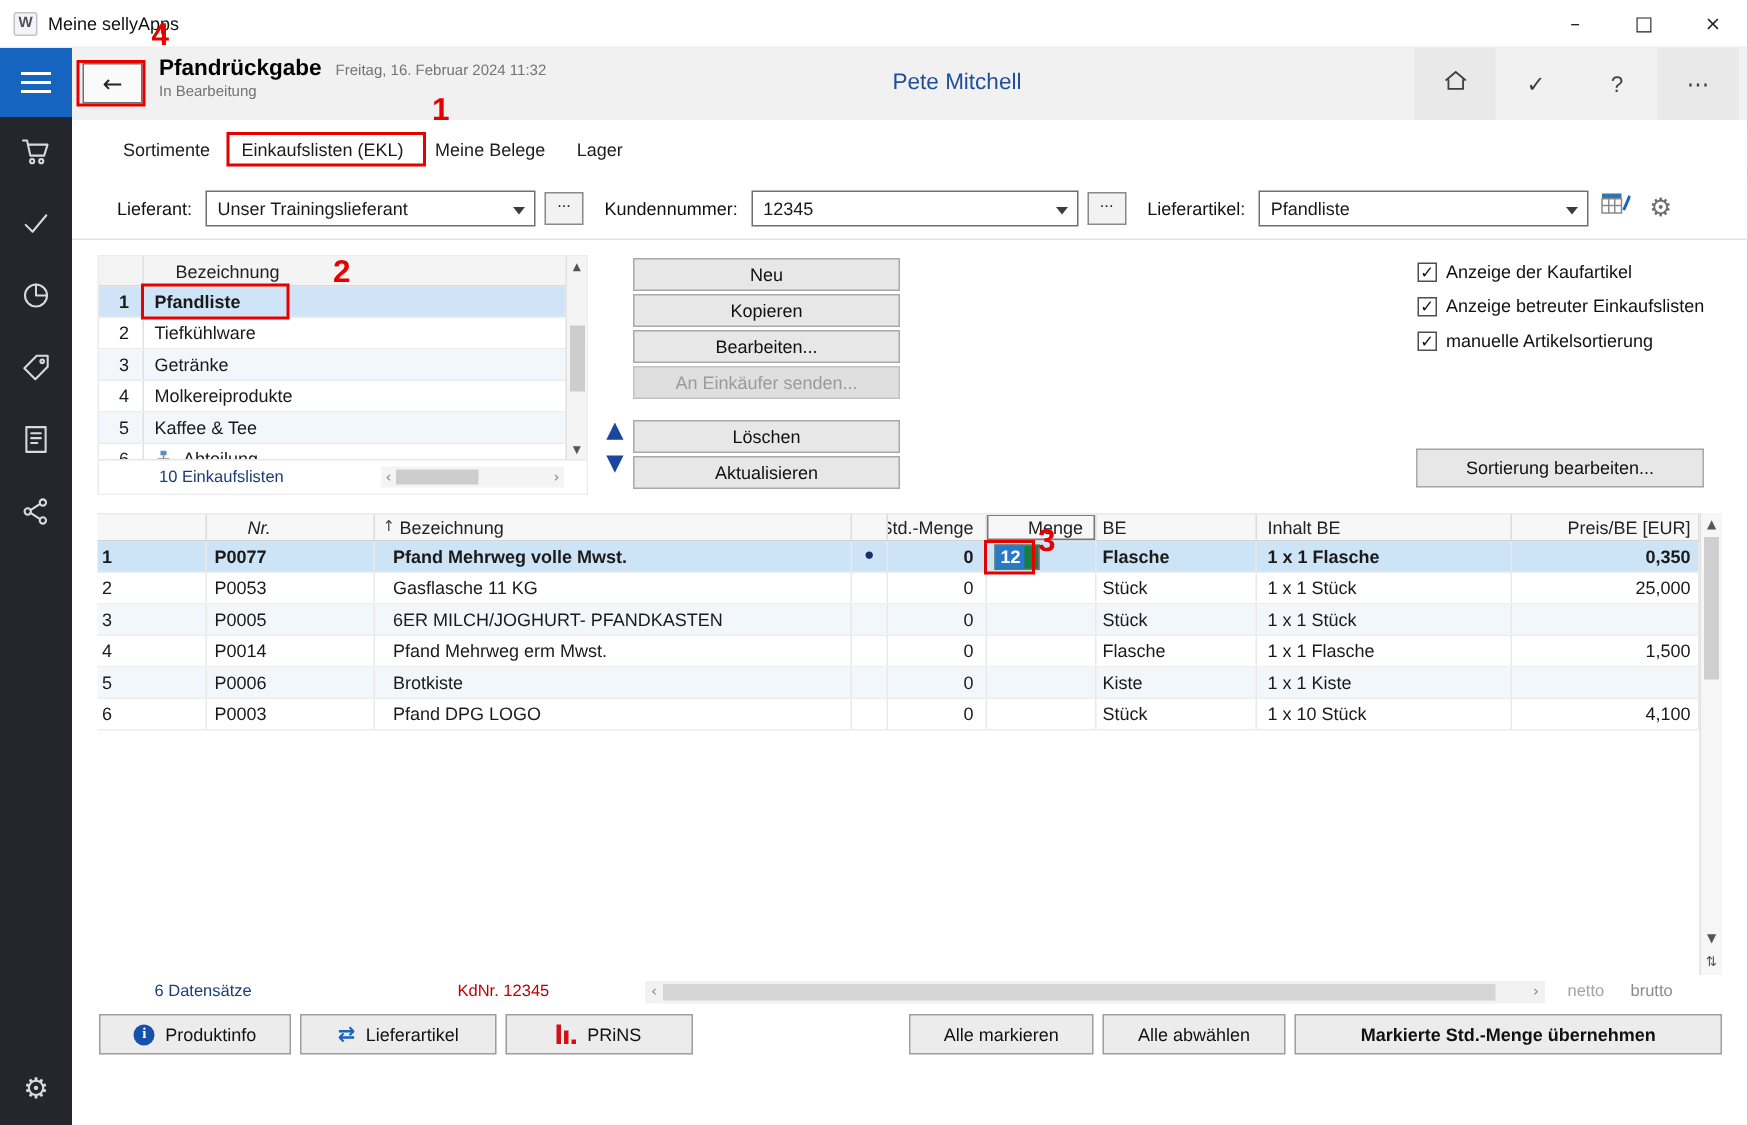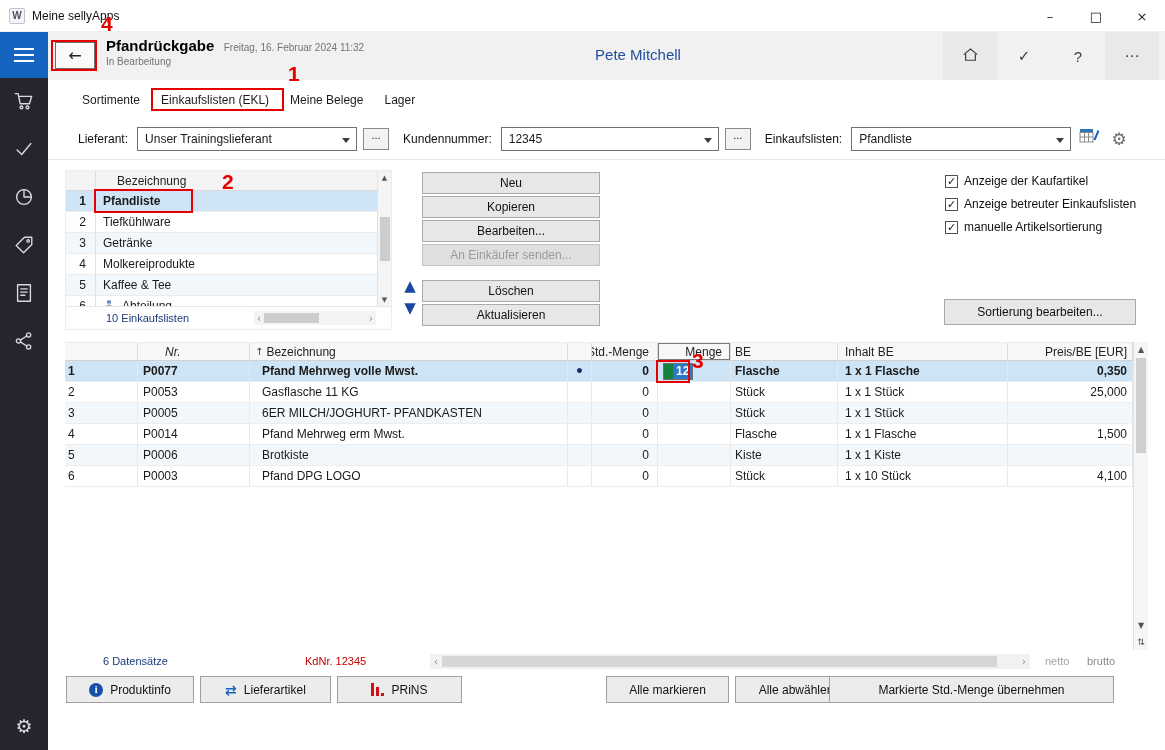--- a/index.html
+++ b/index.html
@@ -104,21 +104,21 @@
   .arow .c-num { padding-left:3px; }
   .arow .c-nr { padding-left:5px; }
   .arow .c-bez { padding-left:12px; }
   .c-std { justify-content:flex-end; padding-right:8px; }
   .c-menge.r { justify-content:flex-end; padding-right:8px; }
   .c-be { padding-left:4px; }
   .c-inhalt { padding-left:7px; }
   .c-preis { justify-content:flex-end; padding-right:5px; }
   .c-marker { justify-content:center; }
   .bullet { color:#16316e; font-size:14px; line-height:1; }
-  .menge-edit { width:30px; height:17px; background:#15803d; border:1px solid #707070; display:flex; align-items:center; margin-left:1px;padding-left:9px; }
+  .menge-edit { width:30px; height:17px; background:#15803d; border:1px solid #707070; display:flex; align-items:center; margin-left:1px; }
   .menge-sel { background:#2a78c8; color:#fff; padding:0 3px; height:15px; display:flex; align-items:center; font-weight:bold; }
   .a-vscroll { position:absolute; right:0; top:0; width:15px; height:308px; background:#f6f6f6; border-left:1px solid #e0e0e0; font-size:8px; color:#555; }
   .a-vscroll .sb-up { position:absolute; top:3px; left:0; width:14px; text-align:center; }
   .a-vthumb { position:absolute; top:16px; left:2px; width:10px; height:95px; background:#cfcfcf; }
   .a-vscroll .sb-down { position:absolute; bottom:20px; left:0; width:14px; text-align:center; }
   .a-vscroll .sb-end { position:absolute; bottom:3px; left:0; width:14px; text-align:center; font-size:9px; }
 
   
   .tfooter { position:absolute; left:17px; top:618px; width:1083px; height:24px; }
   .tf-count { position:absolute; left:38px; top:5px; font-size:11px; color:#1b3c78; }
@@ -130,21 +130,21 @@
   .tf-brutto { position:absolute; left:1022px; top:5px; font-size:11px; color:#8b8b8b; }
 
   
   .bottom-bar { position:absolute; left:0; top:644px; width:1117px; height:30px; }
   .bb-btn { position:absolute; top:0; height:27px; background:#ececec; border:1px solid #9f9f9f; font-size:12px; display:flex; align-items:center; justify-content:center; gap:7px; color:#111; }
   .bb-produktinfo { left:18px; width:128px; }
   .bb-lieferartikel { left:152px; width:131px; }
   .bb-prins { left:289px; width:125px; }
   .bb-markieren { left:558px; width:123px; }
   .bb-abwaehlen { left:687px; width:122px; }
-  .bb-uebernehmen { left:781px; width:285px; }
+  .bb-uebernehmen { left:815px; width:285px;font-weight:bold; }
   .info-roundel { width:14px; height:14px; border-radius:50%; background:#1551a8; color:#fff; font-size:10px; font-weight:bold; display:flex; align-items:center; justify-content:center; font-family:"Liberation Serif", serif; flex:none; }
   .swap-icon { color:#1565c0; font-weight:bold; font-size:14px; }
   .prins-icon { display:flex; gap:2px; align-items:flex-end; height:13px; }
   .prins-icon i { display:block; width:3px; background:#d01217; }
   .prins-icon .b1 { height:13px; } .prins-icon .b2 { height:9px; } .prins-icon .b3 { width:3px; height:3px; }
 
   
   .ann-box { position:absolute; border:2px solid #e60000; z-index:50; pointer-events:none; }
   .ann-num { position:absolute; color:#e60000; font-weight:bold; font-size:21px; z-index:50; pointer-events:none; }
   .ab-back  { left:51px;  top:40px;  width:46px;  height:31px; }
@@ -280,21 +280,21 @@
 
       <span class="flabel fgap">Kundennummer:</span>
       <div class="combo w2">
         <span>12345</span>
         <span class="combo-arrow"></span>
       </div>
       <div class="dots-btn">
           <span>...</span>
         </div>
 
-      <span class="flabel fgap">Einkaufslisten:</span>
+      <span class="flabel fgap">Lieferartikel:</span>
       <div class="combo w3">
         <span>Pfandliste</span>
         <span class="combo-arrow"></span>
       </div>
       <div class="filter-icon">
         <span><svg width="20" height="18" viewBox="0 0 20 18">
               <rect x="1" y="2" width="13" height="3.5" fill="#2e75b6"></rect>
               <rect x="1" y="5.5" width="13" height="9.5" fill="none" stroke="#8a8a8a"></rect>
               <path d="M1 10h13M5.5 5.5v9.5M9.5 5.5v9.5" stroke="#8a8a8a" fill="none"></path>
               <path d="M15.5 13l4-9.5" stroke="#1565c0" stroke-width="2" fill="none"></path>

